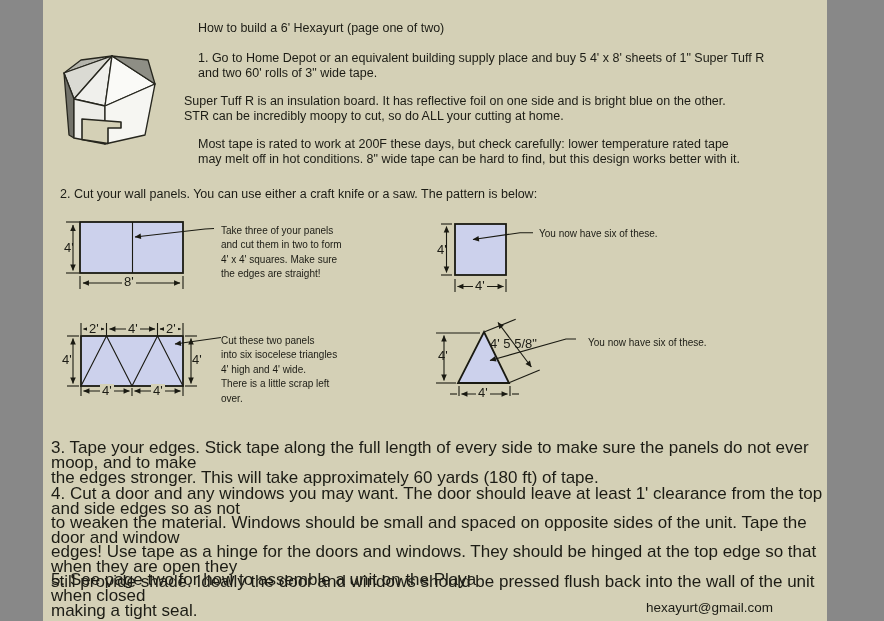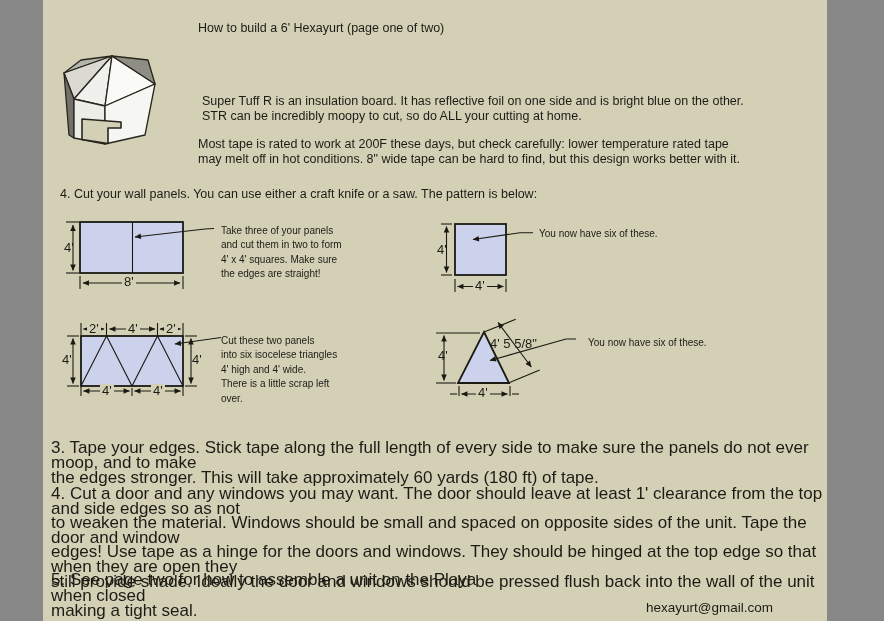--- a/index.html
+++ b/index.html
@@ -44,26 +44,28 @@
 
       <polygon points="13,40 23,66 23,105 18,102" fill="#72726a"></polygon>
       <polygon points="23,66 54,73 54,111 23,105" fill="#ededE8"></polygon>
       <polygon points="54,73 104,51 94,102 54,111" fill="#f6f6f2"></polygon>
 
       <polygon points="31,86 70,89 70,95 57,95 57,110.5 31,106.5" fill="var(--background)" stroke-width="1.6"></polygon>
     </g>
   </svg>
 
   <div class="txt" style="left:155px;top:21px;">How to build a 6' Hexayurt (page one of two)</div>
-  <div class="txt" style="left:159px;top:94px;">Super Tuff R is an insulation board. It has reflective foil on one side and is bright blue on the other.
+  <div class="txt" style="left:155px;top:51px;">1. Go to Home Depot or an equivalent building supply place and buy 5 4' x 8' sheets of 1" Super Tuff R
+and two 60' rolls of 3" wide tape.</div>
+  <div class="txt" style="left:141px;top:94px;">Super Tuff R is an insulation board. It has reflective foil on one side and is bright blue on the other.
 STR can be incredibly moopy to cut, so do ALL your cutting at home.</div>
   <div class="txt" style="left:155px;top:137px;">Most tape is rated to work at 200F these days, but check carefully: lower temperature rated tape
 may melt off in hot conditions. 8" wide tape can be hard to find, but this design works better with it.</div>
 
-  <div class="txt" style="left:17px;top:187px;">4. Cut your wall panels. You can use either a craft knife or a saw. The pattern is below:</div>
+  <div class="txt" style="left:17px;top:187px;">2. Cut your wall panels. You can use either a craft knife or a saw. The pattern is below:</div>
 
   <svg class="diagram" style="left:18px;top:215px;" width="165" height="85" viewBox="0 0 165 85">
     <defs>
       <marker id="mA" viewBox="0 0 10 10" refX="8.5" refY="5" markerWidth="9" markerHeight="7" orient="auto-start-reverse" markerUnits="userSpaceOnUse">
         <path d="M0,1 L9,5 L0,9 z" fill="var(--line)"></path>
       </marker>
     </defs>
     <rect class="shape" x="19" y="7" width="103" height="51"></rect>
     <line x1="71.5" y1="7" x2="71.5" y2="58"></line>
     <line x1="5" y1="7" x2="18" y2="7"></line>

